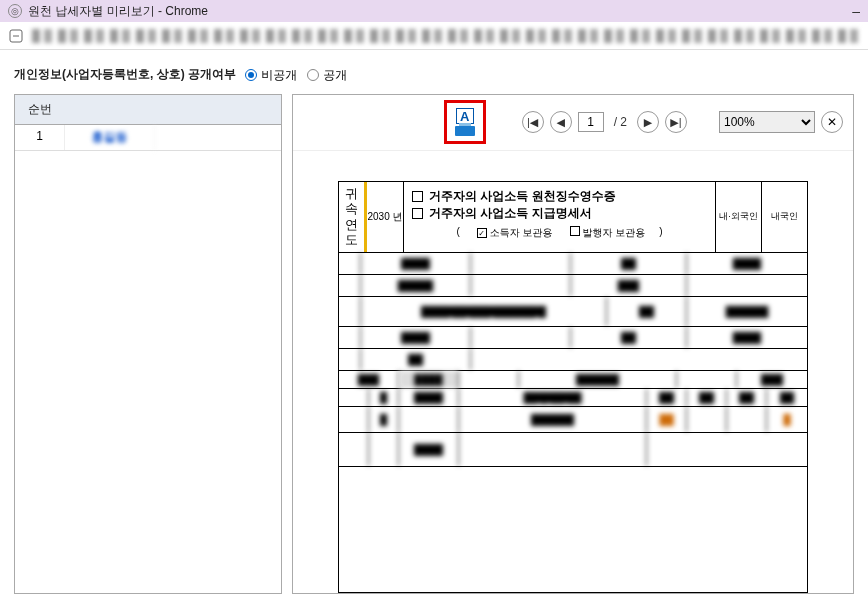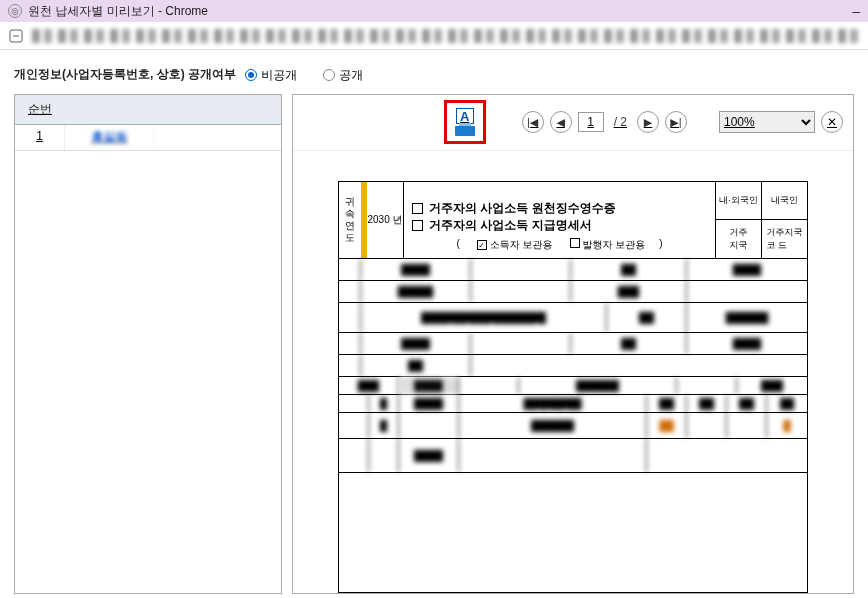--- a/index.html
+++ b/index.html
@@ -10,27 +10,27 @@
 .title-icon { width: 14px; height: 14px; border: 1px solid #888; border-radius: 50%; display: flex; align-items: center; justify-content: center; font-size: 9px; color: #555; }
 .titlebar-title { font-size: 12px; color: #222; }
 .minimize { font-size: 14px; color: #333; cursor: pointer; }
 
 .urlbar { height: 28px; background: #fff; border-bottom: 1px solid #ddd; display: flex; align-items: center; padding: 0 8px; gap: 8px; }
 .url-icon { width: 16px; height: 16px; display: flex; align-items: center; justify-content: center; color: #666; }
 .url-blur { flex: 1; height: 14px; background: repeating-linear-gradient(90deg, #333 0 8px, #fff 8px 12px, #555 12px 20px, #fff 20px 26px); filter: blur(2px); opacity: .5; }
 
 .option-row { padding: 16px 14px 10px; font-size: 12px; }
 .option-row b { color: #222; }
-.radio-group { display: inline-flex; gap: 26px; margin-left: 6px; align-items: center; }
+.radio-group { display: inline-flex; gap: 10px; margin-left: 6px; align-items: center; }
 .radio { display: inline-flex; align-items: center; gap: 4px; }
 .radio-dot { width: 12px; height: 12px; border: 1px solid #0066cc; border-radius: 50%; display: inline-flex; align-items: center; justify-content: center; }
 .radio-dot.checked::after { content: ""; width: 6px; height: 6px; background: #0066cc; border-radius: 50%; }
 .radio-dot.unchecked { border-color: #888; }
 
-.content { display: flex; padding: 0 14px; gap: 10px; height: 500px; text-decoration: underline; }
+.content { display: flex; padding: 0 14px; gap: 10px; height: 500px; }
 
 .left-panel { width: 268px; border: 1px solid #aaa; background: #fff; }
 .lp-header { display: flex; border-bottom: 1px solid #aaa; background: #e7ecf3; }
 .lp-header > div { text-align: center; padding: 6px 0; font-size: 12px; color: #222; border-right: 1px solid #aaa; }
 .lp-header > div:last-child { border-right: none; }
 .lp-col1 { width: 50px; }
 .lp-col2 { width: 90px; }
 .lp-col3 { flex: 1; }
 .lp-row { display: flex; border-bottom: 1px solid #ddd; }
 .lp-row > div { text-align: center; padding: 4px 0; font-size: 12px; border-right: 1px solid #eee; }
@@ -49,23 +49,23 @@
 .page-input { width: 26px; height: 20px; border: 1px solid #999; text-align: center; font-size: 12px; }
 .page-total { font-size: 12px; color: #333; padding: 0 4px; }
 .zoom-select { height: 22px; border: 1px solid #999; font-size: 12px; width: 96px; }
 .close-btn { width: 22px; height: 22px; border: 1px solid #999; border-radius: 50%; display: flex; align-items: center; justify-content: center; font-size: 12px; }
 
 .doc-area { position: absolute; top: 56px; left: 0; right: 0; bottom: 0; background: #fff; display: flex; justify-content: center; padding-top: 30px; overflow: hidden; }
 .doc-page { width: 470px; border: 1px solid #000; background: #fff; }
 
 .doc-head { display: flex; border-bottom: 1px solid #000; }
 .dh-left { border-right: 1px solid #000; display: flex; }
-.dh-yearlbl { width: 28px; display: flex; align-items: center; justify-content: center; font-size: 10px; writing-mode: horizontal-tb; border-right: 6px solid #eab308; padding: 4px 2px; line-height: 1.2; text-align: center; }
+.dh-yearlbl { width: 28px; display: flex; align-items: center; justify-content: center; font-size: 13px; writing-mode: horizontal-tb; border-right: 3px solid #eab308; padding: 4px 2px; line-height: 1.2; text-align: center; }
 .dh-year { width: 36px; display: flex; align-items: center; justify-content: center; font-size: 10px; }
-.dh-center { flex: 1; padding: 6px 8px; margin-top: 12px; }
+.dh-center { flex: 1; padding: 6px 8px; }
 .dh-title-row { display: flex; align-items: center; gap: 6px; font-size: 12px; }
 .dh-title-row .box { width: 11px; height: 11px; border: 1px solid #000; }
 .dh-sub { font-size: 10px; display: flex; gap: 14px; margin-top: 4px; justify-content: center; }
 .dh-sub .ck { width: 10px; height: 10px; border: 1px solid #000; display: inline-flex; align-items: center; justify-content: center; font-size: 8px; margin: 0 3px; }
 .dh-right { width: 92px; display: flex; flex-direction: column; }
 .dh-right-row { display: flex; flex: 1; border-left: 1px solid #000; border-bottom: 1px solid #000; }
 .dh-right-row:last-child { border-bottom: none; }
 .dh-right-row > div { flex: 1; font-size: 9px; display: flex; align-items: center; justify-content: center; border-right: 1px solid #000; }
 .dh-right-row > div:last-child { border-right: none; }
 
@@ -173,26 +173,20 @@
               <span><span class="ck">✓</span><span>소득자 보관용</span></span>
               <span><span class="ck"></span><span>발행자 보관용</span></span>
               <span>)</span>
             </div>
           </div>
           <div class="dh-right">
             <div class="dh-right-row">
               <div>내·외국인</div>
               <div>내국인</div>
             </div>
-            <div class="dh-right-row">
-              <div style="white-space:pre-line">거주
-지국</div>
-              <div style="white-space:pre-line">거주지국
-코  드</div>
-            </div>
           </div>
         </div>
 
         <div class="doc-body">
           <div class="db-row">
               <div class="db-cell blur-sm" style="width:22px"></div>
               <div class="db-cell blur-sm" style="width:110px">
                 <span class="blk">████</span>
               </div>
               <div class="db-cell blur-sm" style="width:100px"></div>

